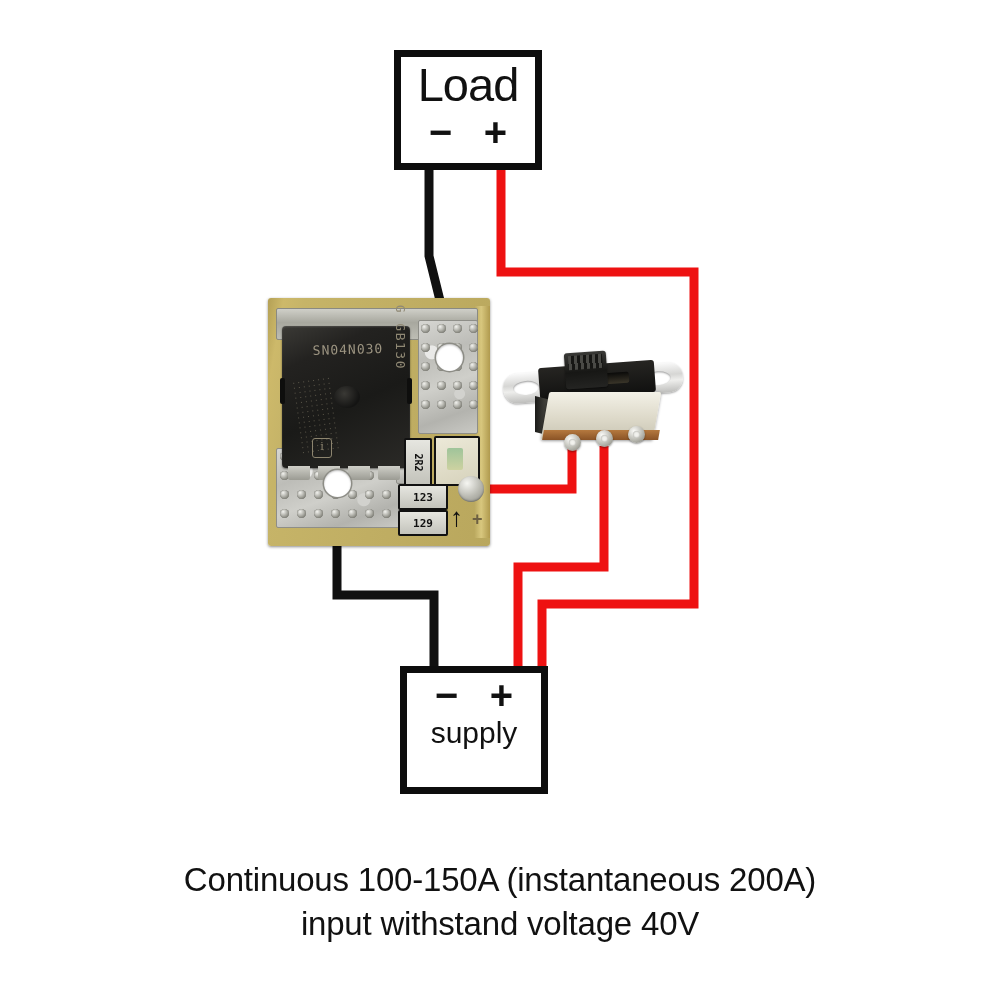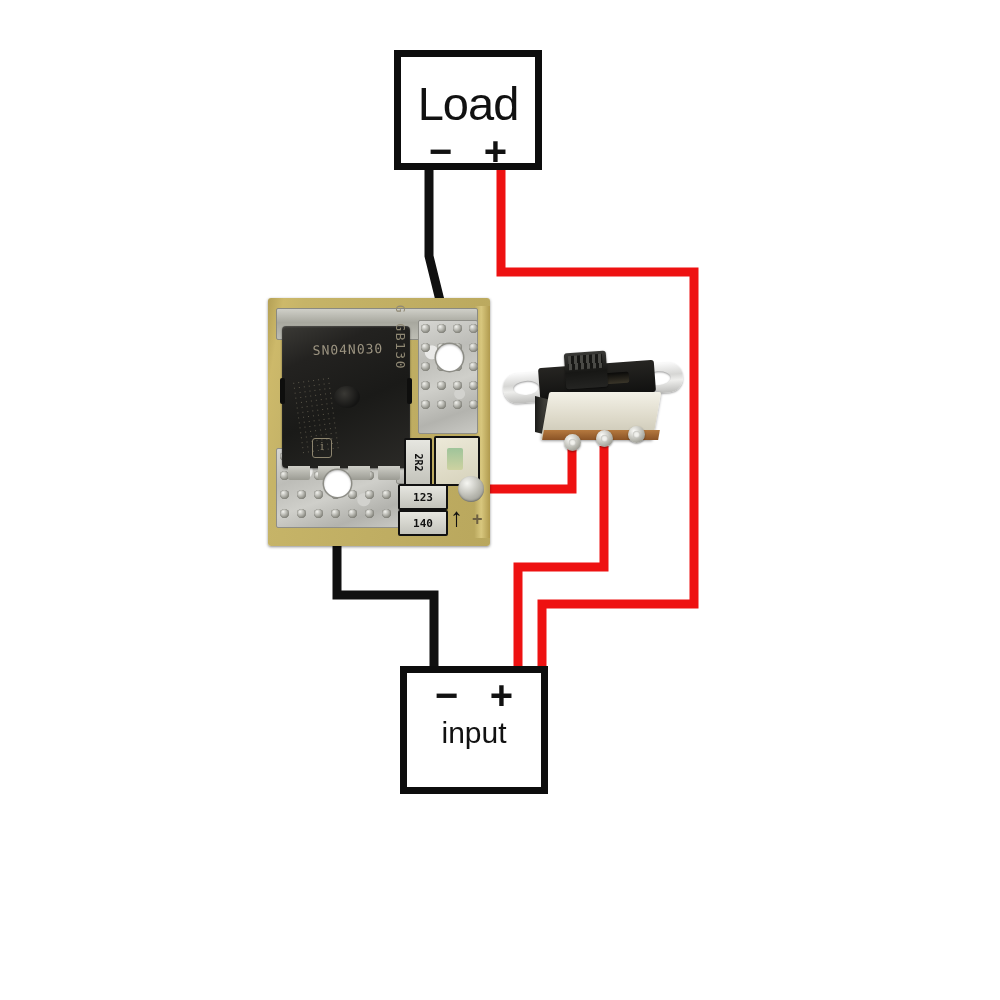--- a/index.html
+++ b/index.html
@@ -7,21 +7,21 @@
   #stage{position:relative;width:1000px;height:1000px;background:#fff;}
   #wiring{position:absolute;left:0;top:0;width:1000px;height:1000px;}
 
   
   .termbox{position:absolute;background:#fff;border:7px solid #0d0d0d;box-sizing:border-box;z-index:6;}
   #load-box{left:394px;top:50px;width:148px;height:120px;}
   #psu-box{left:400px;top:666px;width:148px;height:128px;}
 
   .boxtitle{font-size:47px;line-height:1;font-weight:400;text-align:center;color:#111;
             letter-spacing:-1px;}
-  #load-title{margin-top:23px;}
+  #load-title{margin-top:4px;}
   .polerow{display:flex;justify-content:space-around;align-items:center;padding:0 12px;}
   .pole{font-size:40px;font-weight:700;line-height:1;color:#111;font-family:"Liberation Sans",sans-serif;}
   #load-poles{margin-top:4px;}
   #psu-poles{margin-top:2px;}
   .psutext{font-size:30px;line-height:1.06;text-align:center;color:#111;margin-top:2px;}
 
   
   #caption{position:absolute;left:0;top:858px;width:1000px;text-align:center;
            font-size:33px;line-height:1.33;color:#111;letter-spacing:-0.2px;}
 
@@ -156,21 +156,21 @@
       <span class="pole">−</span>
       <span class="pole">+</span>
     </div>
   </div>
 
   <div class="termbox" id="psu-box">
     <div class="polerow nosel" id="psu-poles">
       <span class="pole">−</span>
       <span class="pole">+</span>
     </div>
-    <div class="psutext nosel">input</div>
+    <div class="psutext nosel">supply</div>
   </div>
 
   <div id="pcb">
     <div class="pcb-sub" id="pcb-body"></div>
     <div class="pcb-sub" id="pcb-gold-r"></div>
 
     <div class="pcb-sub" id="pad-top"></div>
     <div class="pcb-sub solderpad" id="pad-tr"></div>
     <div class="pcb-sub solderpad" id="pad-bl"></div>
     <div class="pcb-sub solderpad" id="pad-mid"></div>
@@ -242,21 +242,21 @@
       <div class="mos-leg" style="left:96px;"></div>
     </div>
 
     <div class="smd" id="smd-2r2">
       <span class="nosel">2R2</span>
     </div>
     <div class="smd" id="smd-102">
       <span class="nosel">123</span>
     </div>
     <div class="smd" id="smd-103">
-      <span class="nosel">140</span>
+      <span class="nosel">129</span>
     </div>
     <div class="pcb-sub" id="led">
       <div id="led-chip"></div>
     </div>
 
     <div id="arrow-up" class="nosel">↑</div>
     <div id="plus-mark" class="nosel">+</div>
 
     <div class="mounthole" id="hole-top"></div>
     <div class="mounthole" id="hole-bot"></div>
@@ -275,15 +275,17 @@
     <div id="sw-copper"></div>
     <div id="sw-knob">
       <div id="sw-knob-ridges"></div>
     </div>
     <div class="sw-term" style="left:61px;top:84px;"></div>
     <div class="sw-term" style="left:93px;top:80px;"></div>
     <div class="sw-term" style="left:125px;top:76px;"></div>
   </div>
 
   <div id="caption" class="nosel">
+    <div>Continuous 100-150A (instantaneous 200A)</div>
+    <div>input withstand voltage 40V</div>
   </div>
 
 </div>
 
 </body></html>

